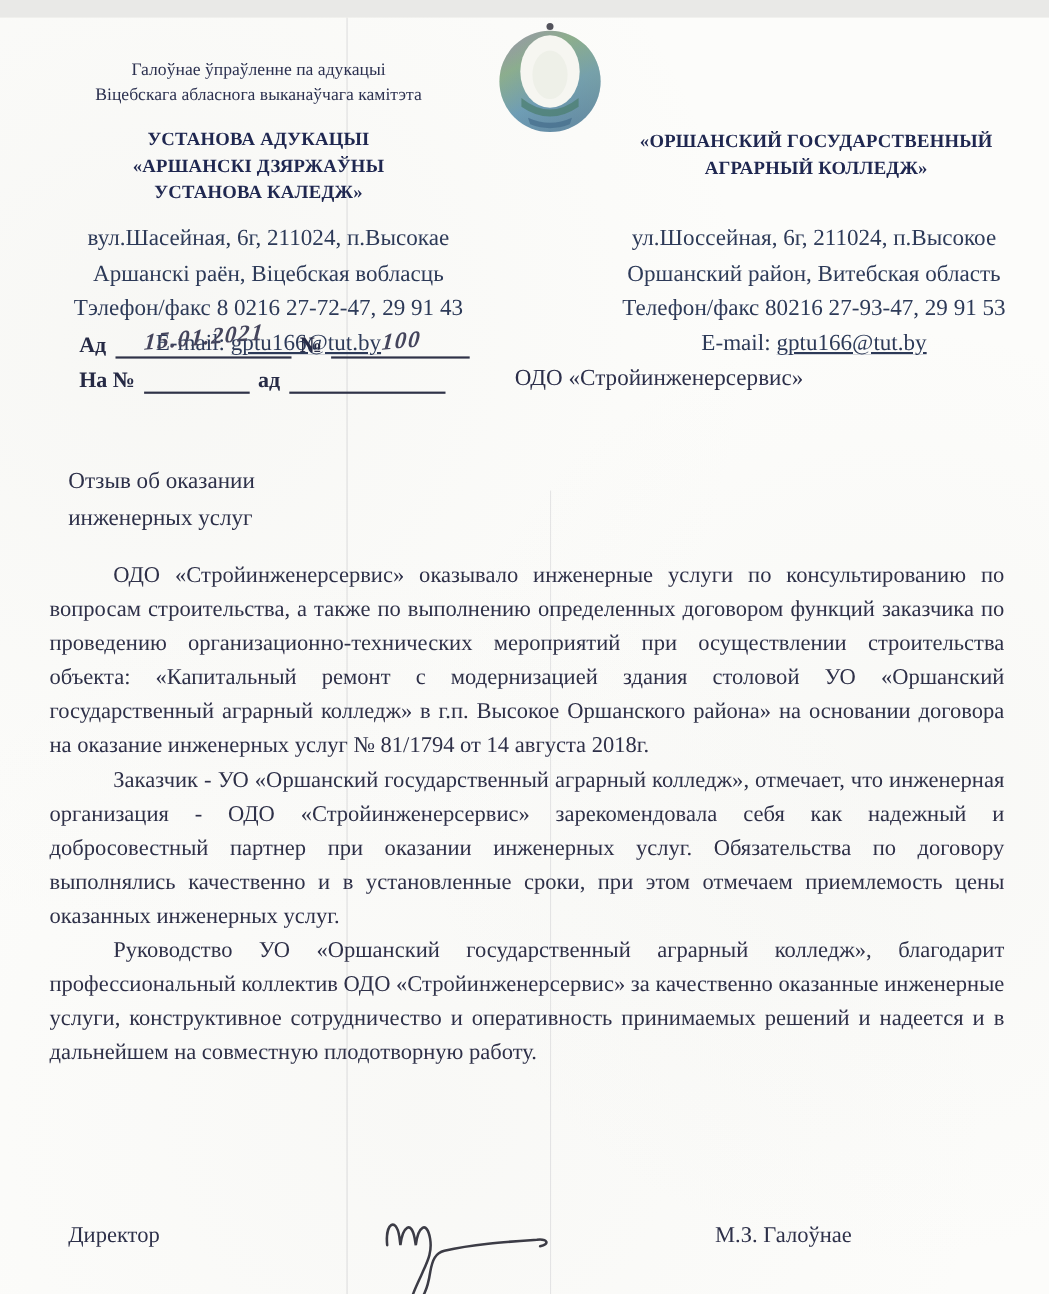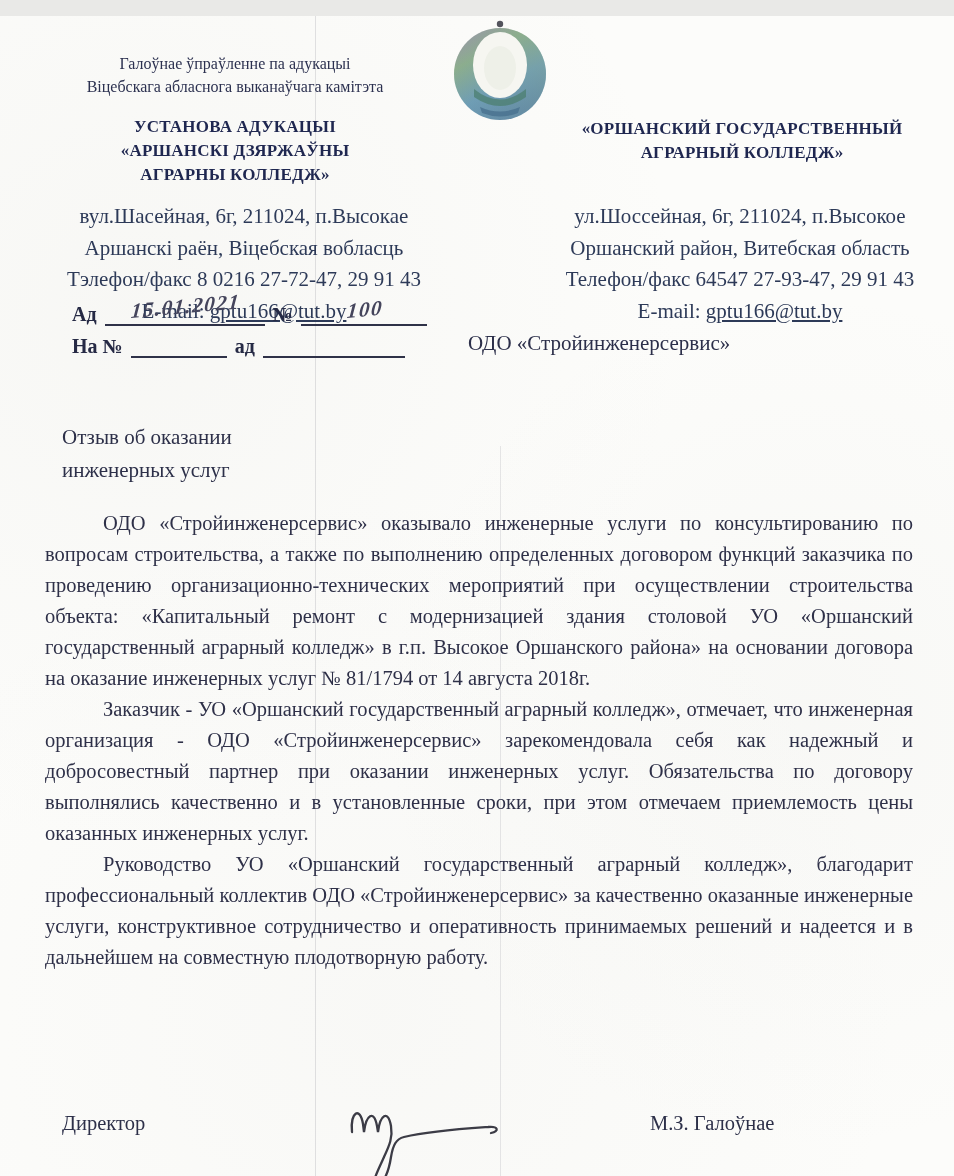--- a/index.html
+++ b/index.html
@@ -94,39 +94,39 @@
       <ellipse cx="56" cy="51" rx="16" ry="22" fill="#eef0e8"></ellipse>
       <path d="M30 72 Q56 93 82 72 L82 80 Q56 98 30 80 Z" fill="#4c7f70" opacity=".75"></path>
       <path d="M36 90 Q56 99 76 90 L74 96 Q56 103 38 96 Z" fill="#49708f" opacity=".8"></path>
     </svg>
   </div>
 
 
   <div class="orgname left">
     <div>УСТАНОВА АДУКАЦЫІ</div>
     <div>«АРШАНСКІ ДЗЯРЖАЎНЫ</div>
-    <div>АГРАРНЫ КОЛЛЕДЖ»</div>
+    <div>УСТАНОВА КАЛЕДЖ»</div>
   </div>
 
   <div class="orgname right">
     <div>«ОРШАНСКИЙ ГОСУДАРСТВЕННЫЙ</div>
     <div>АГРАРНЫЙ КОЛЛЕДЖ»</div>
   </div>
 
   <div class="address left">
     <div>вул.Шасейная, 6г, 211024, п.Высокае</div>
     <div>Аршанскі раён, Віцебская вобласць</div>
     <div>Тэлефон/факс  8 0216 27-72-47, 29 91 43</div>
     <div><span>E-mail: </span><span class="email-link">gptu166@tut.by</span></div>
   </div>
 
   <div class="address right">
     <div>ул.Шоссейная, 6г, 211024, п.Высокое</div>
     <div>Оршанский район, Витебская область</div>
-    <div>Телефон/факс 64547 27-93-47, 29 91 43</div>
+    <div>Телефон/факс 80216 27-93-47, 29 91 53</div>
     <div><span>E-mail: </span><span class="email-link">gptu166@tut.by</span></div>
   </div>
 
   <div class="ref row1">
     <span>Ад</span><span class="blank date"><span class="handwriting">15.01.2021</span></span><span>№</span><span class="blank num"><span class="handwriting">100</span></span>
   </div>
   <div class="ref row2">
     <span>На №</span><span class="blank b1"></span><span>ад</span><span class="blank b2"></span>
   </div>
 

